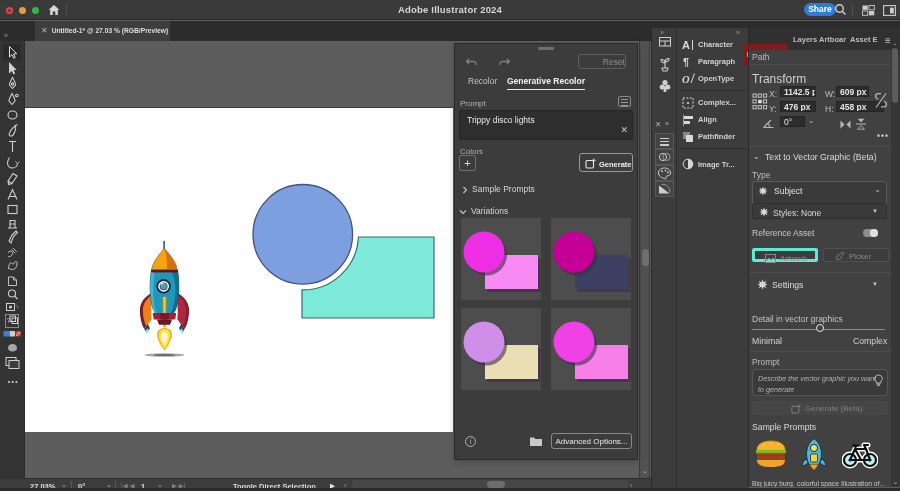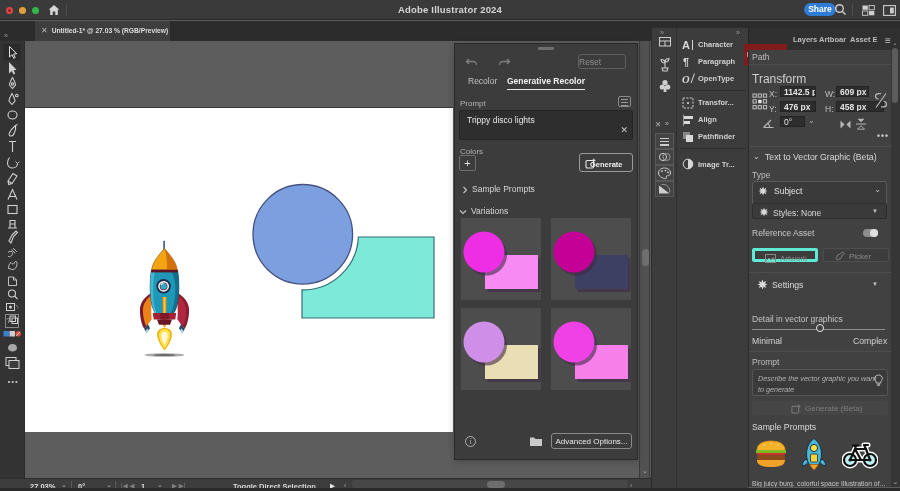--- a/index.html
+++ b/index.html
@@ -193,41 +193,41 @@
   <div id="vscroll" class="abs">
     <div id="vthumb"></div>
     <div class="abs" style="left:2px;top:426px;color:#b5b5b5;font-size:7px">⌄</div>
   </div>
   <div id="recolor" class="abs">
     <div class="abs" style="left:83px;top:3px;width:16px;height:2.5px;background:#6e6e6e;border-radius:1px"></div>
     <svg class="abs" style="left:10px;top:11px" width="46" height="13" viewBox="0 0 46 13">
       <path d="M4,4 L1.5,6.5 L4,9 M1.5,6.5 L8,6.5 A3.5,3.5 0 0 1 11.5,10" stroke="#7e7e7e" stroke-width="1.3" fill="none"></path>
       <path d="M42,4 L44.5,6.5 L42,9 M44.5,6.5 L38,6.5 A3.5,3.5 0 0 0 34.5,10" stroke="#7e7e7e" stroke-width="1.3" fill="none"></path>
     </svg>
-    <div class="abs" style="left:123px;top:10px;width:48px;height:15px;border:1px solid #5e5e5e;border-radius:3px;color:#8e8e8e;font-size:8.5px;text-align:left;line-height:14px">Reset</div>
+    <div class="abs" style="left:123px;top:10px;width:48px;height:15px;border:1px solid #5e5e5e;border-radius:3px;color:#8e8e8e;font-size:8.5px;text-align:right;line-height:14px">Reset</div>
     <div class="abs" style="left:13px;top:32px;font-size:8.5px;color:#c2c2c2">Recolor</div>
     <div class="abs" style="left:52px;top:32px;font-size:8.5px;color:#f0f0f0;font-weight:bold;padding-bottom:3px;border-bottom:1.5px solid #e8e8e8">Generative Recolor</div>
     <div class="abs" style="left:5px;top:55px;font-size:8px;color:#b2b2b2">Prompt</div>
     <div class="abs" style="left:163px;top:52px;width:13px;height:11px;border:1px solid #8a8a8a;border-radius:2px">
        <div style="margin:2px 2px;height:1px;background:#9a9a9a"></div>
        <div style="margin:2px 2px;height:1px;background:#9a9a9a"></div>
        <div style="margin:2px 2px;height:1px;background:#9a9a9a"></div>
     </div>
     <div class="abs" style="left:4px;top:66px;width:174px;height:30px;background:#2e2e2e;border:1px solid #262626;border-radius:2px">
       <div style="position:absolute;left:7px;top:4px;font-size:8.5px;color:#e8e8e8">Trippy disco lights</div>
       <div style="position:absolute;right:4px;top:14px;font-size:9px;color:#cdcdcd">✕</div>
     </div>
     <div class="abs" style="left:5px;top:103px;font-size:8px;color:#b2b2b2">Colors</div>
     <div class="abs" style="left:4px;top:111px;width:17px;height:16px;border:1px solid #6e6e6e;border-radius:2px;color:#e2e2e2;font-size:11px;text-align:center;line-height:15px">+</div>
     <div class="abs" style="left:124px;top:109px;width:54px;height:19px;border:1px solid #9a9a9a;border-radius:3px;color:#efefef;font-size:7.5px;font-weight:bold">
       <svg style="position:absolute;left:5px;top:4px" width="11" height="11" viewBox="0 0 11 11">
         <rect x="1" y="2.5" width="7.5" height="7.5" rx="1.2" fill="none" stroke="#e8e8e8" stroke-width="1.1"></rect>
         <path d="M8.8,0.6 L8.8,4 M7.1,2.3 L10.5,2.3" stroke="#e8e8e8" stroke-width="1"></path>
       </svg>
-      <span style="position:absolute;left:10px;top:5.5px">Generate</span>
+      <span style="position:absolute;left:19px;top:5.5px">Generate</span>
     </div>
     <svg class="abs" style="left:7px;top:142px" width="6" height="8" viewBox="0 0 6 8">
         <path d="M1.5,1 L4.5,4 L1.5,7" stroke="#c6c6c6" stroke-width="1.1" fill="none"></path>
       </svg>
     <div class="abs" style="left:17px;top:140px;font-size:8.5px;color:#d6d6d6">Sample Prompts</div>
     <svg class="abs" style="left:4px;top:165px" width="8" height="6" viewBox="0 0 8 6">
         <path d="M1,1.5 L4,4.5 L7,1.5" stroke="#c6c6c6" stroke-width="1.1" fill="none"></path>
       </svg>
     <div class="abs" style="left:16px;top:162px;font-size:8.5px;color:#d6d6d6">Variations</div>
 
@@ -337,21 +337,21 @@
         <span>OpenType</span>
       </div>
     <div class="bdiv" style="top:62px"></div>
     <div class="brow" style="top:66px">
         <svg style="position:absolute;left:5px;top:3px" width="12" height="12" viewBox="0 0 12 12">
           <g stroke="#d8d8d8" fill="none" stroke-width="1" stroke-dasharray="2 1.4">
             <rect x="1" y="1" width="10" height="10"></rect>
           </g>
           <circle cx="6" cy="6" r="1.1" fill="#d8d8d8"></circle>
         </svg>
-        <span>Transfor...</span>
+        <span>Complex...</span>
       </div>
     <div class="brow" style="top:83px">
         <svg style="position:absolute;left:5px;top:3px" width="12" height="12" viewBox="0 0 12 12">
           <g fill="#d8d8d8">
             <rect x="1" y="2" width="10" height="3"></rect>
             <rect x="1" y="7" width="7" height="3"></rect>
           </g>
           <line x1="1.5" y1="0.5" x2="1.5" y2="12" stroke="#9a9a9a"></line>
         </svg>
         <span>Align</span>

